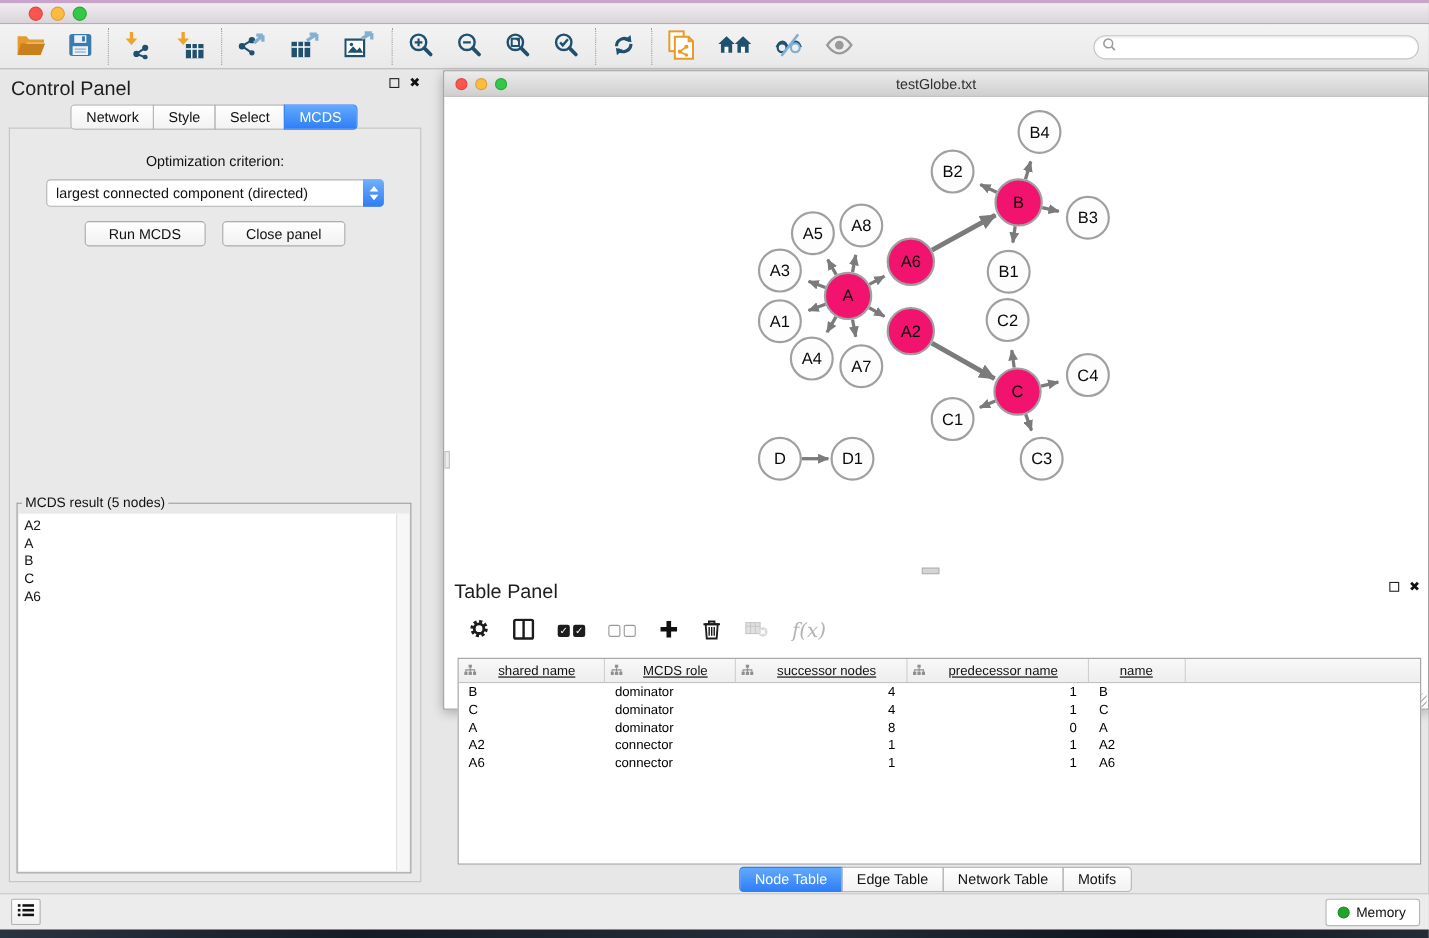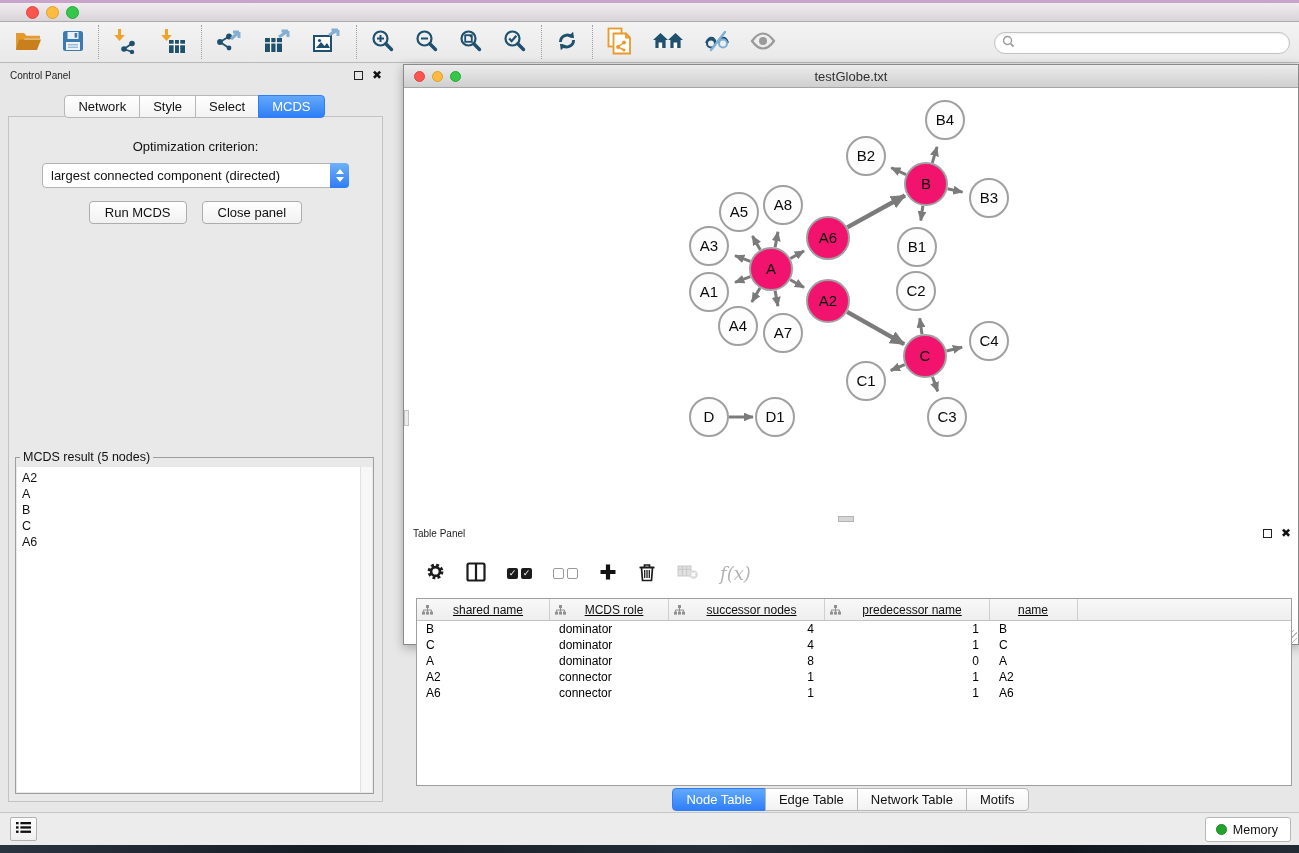--- a/index.html
+++ b/index.html
@@ -26,21 +26,21 @@
   .tsep { width:1px; height:34px; border-left:1px dotted #9f9f9f; margin:0 14px; }
   .tbtn { background:transparent; border:none; padding:0; cursor:default; display:flex; align-items:center; }
   .search-wrap { position:absolute; right:9px; top:10px; width:296px; height:22px; background:#fff;
                  border:1px solid #c2c2c2; border-radius:12px; display:flex; align-items:center; padding-left:7px;
                  box-shadow:inset 0 1px 2px rgba(0,0,0,.08); }
   .search-wrap input { border:none; outline:none; flex:1; height:18px; font-size:12px; background:transparent; padding-left:5px; }
 
   
   .control-panel { position:absolute; left:0; top:64px; width:390px; height:747px; }
   .panel-header { position:relative; height:26px; }
-  .panel-header .ph-title { position:absolute; left:10px; top:6px; font-size:10px; color:#1d1d1d; }
+  .panel-header .ph-title { position:absolute; left:10px; top:6px; font-size:18px; color:#1d1d1d; }
   .ph-icons { position:absolute; right:8px; top:6px; display:flex; gap:9px; align-items:center; }
   .float-icon { width:9px; height:9px; border:1.6px solid #222; display:inline-block; }
   .close-icon { font-size:12px; color:#111; line-height:10px; }
 
   .cp-tabs { position:absolute; top:31px; left:0; right:0; display:flex; justify-content:center; z-index:3; }
   .tab { background:linear-gradient(#ffffff,#f2f2f2); border:1px solid #b7b7b7; padding:3px 13px;
          font-size:13px; color:#111; margin-left:-1px; }
   .tab:first-child { border-radius:4px 0 0 4px; }
   .tab:last-child  { border-radius:0 4px 4px 0; }
   .tab.active { background:linear-gradient(#62a9fd,#2f7ef8); color:#fff; border-color:#2f7ef8; }
@@ -51,21 +51,21 @@
   .select-box { margin:9px 33px 0 33px; height:25px; background:#fff; border:1px solid #b3b3b3;
                 border-radius:4px; display:flex; align-items:center; position:relative; }
   .select-box .sel-text { flex:1; font-size:13px; padding-left:8px; color:#111; white-space:nowrap; overflow:hidden; }
   .stepper { width:19px; height:25px; margin:-1px -1px -1px 0; border-radius:0 4px 4px 0;
              background:linear-gradient(#6fb1f9,#2e7cf5); display:flex; flex-direction:column;
              align-items:center; justify-content:center; gap:3px; }
   .arr-up { width:0; height:0; border-left:4px solid transparent; border-right:4px solid transparent; border-bottom:5px solid #fff; }
   .arr-dn { width:0; height:0; border-left:4px solid transparent; border-right:4px solid transparent; border-top:5px solid #fff; }
   .btn-row { display:flex; justify-content:center; gap:15px; margin-top:13px; }
   .push-btn { font-size:13px; color:#111; background:linear-gradient(#ffffff,#f1f1f1);
-              border:1px solid #adadad; border-radius:4px; padding:3px 15px; }
+              border:1px solid #adadad; border-radius:4px; padding:3px 21px; }
 
   .result-box { position:absolute; left:6px; right:8px; top:340px; bottom:7px; border:1px solid #9e9e9e; }
   .result-legend { position:absolute; top:-8px; left:4px; background:#e9e9e9; padding:0 3px; font-size:12.5px; color:#111; z-index:2; }
   .result-body { position:absolute; left:1px; right:1px; top:9px; bottom:1px; background:#fff; overflow:hidden; }
   .result-list { list-style:none; padding:3px 0 0 5px; font-size:12.5px; line-height:16px; color:#111; }
   .result-scroll { position:absolute; top:0; bottom:0; right:0; width:12px; background:#f7f7f7; border-left:1px solid #e1e1e1; }
 
   
   .network-window { position:absolute; left:403px; top:64px; width:896px; height:581px;
                     border:1px solid #8a8a8a; background:#fff; box-shadow:0 3px 10px rgba(0,0,0,.28); }

